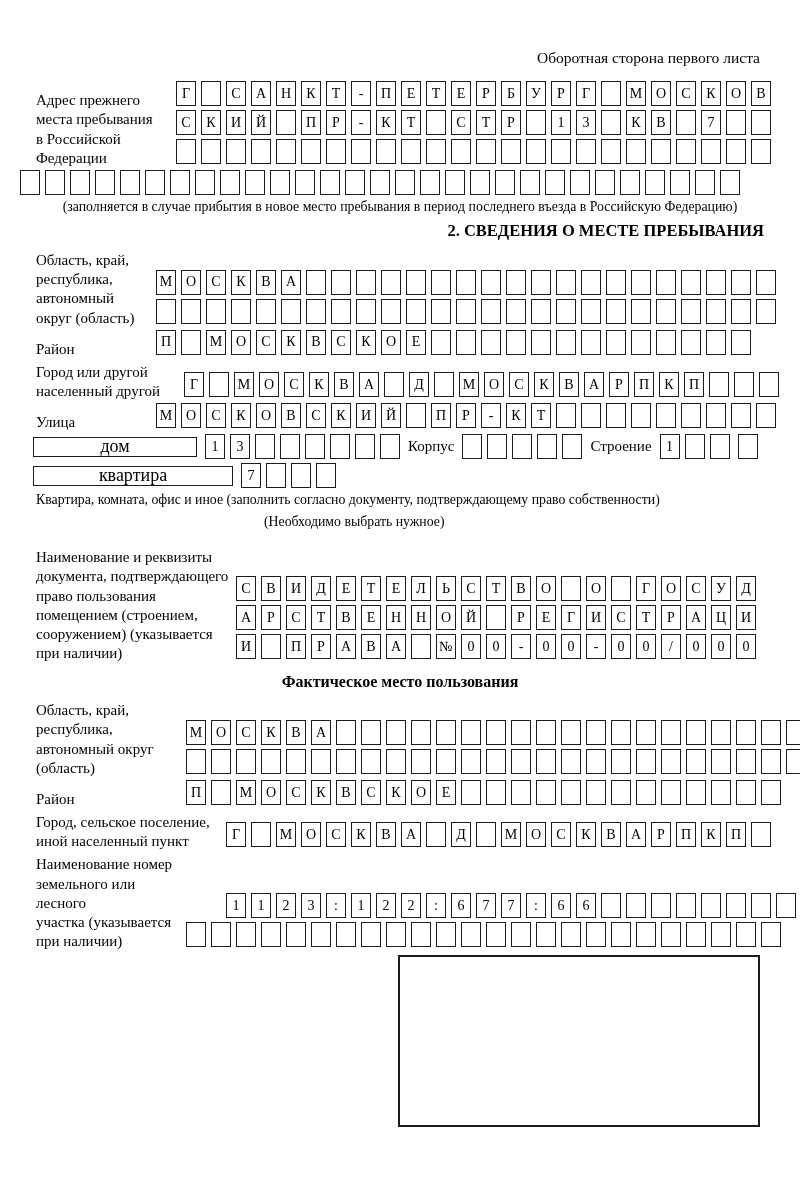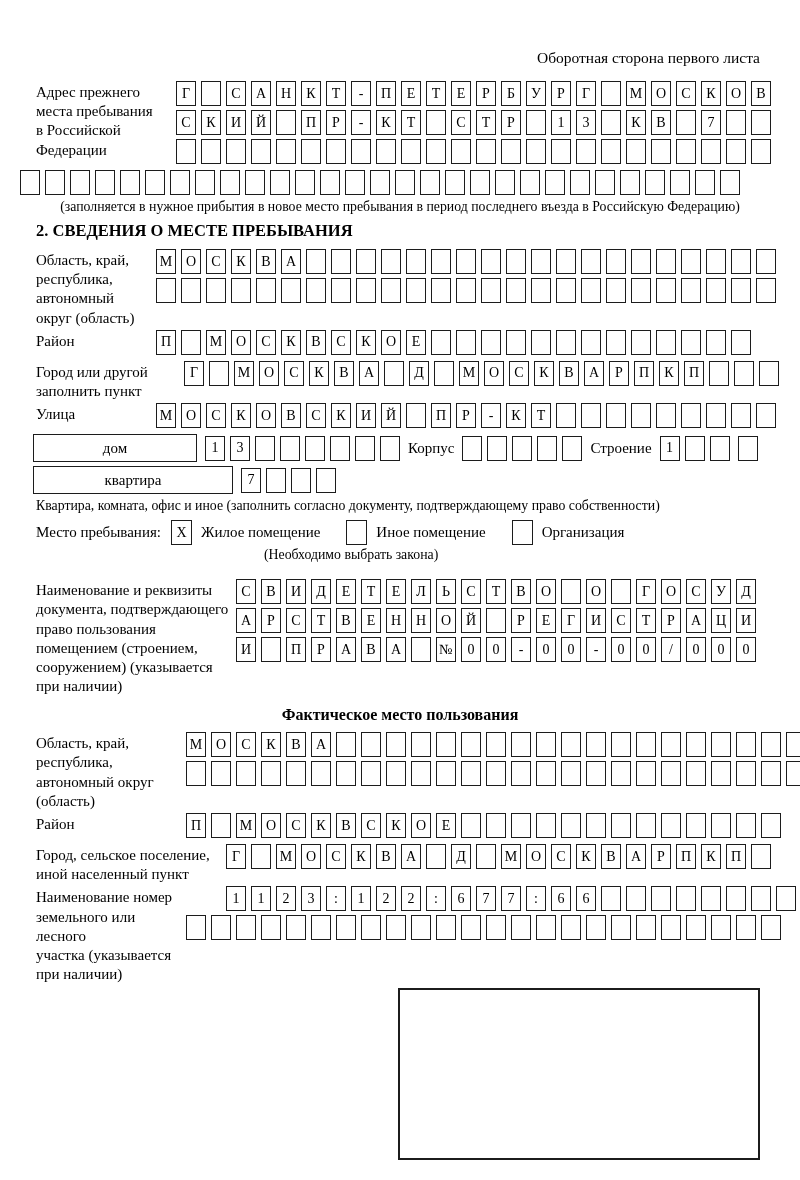--- a/index.html
+++ b/index.html
@@ -6,48 +6,48 @@
   html, body { background: #fff; }
   body {
     width: 800px; height: 1180px;
     font-family: "Liberation Serif", "DejaVu Serif", serif;
     color: #000; overflow: hidden;
   }
   .page { width: 800px; height: 1180px; padding: 14px 0 0 36px; position: relative; }
 
   .header-note { text-align: right; padding-right: 40px; font-size: 15.5px; margin-bottom: 14px; margin-top: 35px; }
 
-  .frow { display: flex; align-items: flex-start; margin-bottom: 2px; }
+  .frow { display: flex; align-items: flex-end; margin-bottom: 2px; }
   .flabel { font-size: 15px; line-height: 1.28; white-space: pre-line; flex: none; padding-top: 2px; }
   .lw140 { width: 140px; }
   .lw120 { width: 120px; }
   .lw148 { width: 148px; }
   .lw150 { width: 150px; }
   .lw190 { width: 190px; }
   .lw200 { width: 200px; }
   .rows { display: flex; flex-direction: column; }
 
   .cellrow { display: flex; gap: 5px; margin-bottom: 4px; }
   .cell {
     width: 20px; height: 25px; flex: none;
     border: 1.6px solid #1c1c1c;
     display: flex; align-items: center; justify-content: center;
     font-size: 14px; font-family: "Liberation Serif", serif;
   }
   .fullrow { margin-left: -16px; margin-top: 2px; }
 
   .note { font-size: 13.8px; margin: 2px 0 6px 0; }
   .center { text-align: center; padding-right: 36px; }
-  .sec-title { font-size: 16.5px; font-weight: bold; text-align: left; padding-right: 36px; margin: 6px 0 8px 0; }
+  .sec-title { font-size: 16.5px; font-weight: bold; text-align: right; padding-right: 36px; margin: 6px 0 8px 0; }
 
   .inline-row { display: flex; align-items: center; margin-bottom: 4px; }
   .labelbox {
-    border: 1.6px solid #1c1c1c; height: 28px;
+    border: 1.6px solid #1c1c1c; height: 20px;
     display: flex; align-items: center; justify-content: center;
-    font-size: 15px; flex: none; margin-right: 8px;
+    font-size: 18px; flex: none; margin-right: 8px;
   }
   .lb-house { width: 164px; }
   .lb-apt { width: 200px; }
   .mini-label { font-size: 15px; margin: 0 8px; flex: none; text-align: right; }
   .gap8 { width: 8px; flex: none; }
 
   .chk-row { display: flex; align-items: center; font-size: 15px; margin: 6px 0 2px 0; }
   .checkbox {
     width: 21px; height: 25px; border: 1.6px solid #1c1c1c; flex: none;
     display: flex; align-items: center; justify-content: center; font-size: 14px;
@@ -181,21 +181,21 @@
       <span class="cell"></span>
       <span class="cell"></span>
       <span class="cell"></span>
       <span class="cell"></span>
       <span class="cell"></span>
       <span class="cell"></span>
       <span class="cell"></span>
       <span class="cell"></span>
       <span class="cell"></span>
     </div>
-  <div class="note center">(заполняется в нужное прибытия в новое место пребывания в период последнего въезда в Российскую Федерацию)</div>
+  <div class="note center">(заполняется в случае прибытия в новое место пребывания в период последнего въезда в Российскую Федерацию)</div>
 
   <div class="sec-title">2. СВЕДЕНИЯ О МЕСТЕ ПРЕБЫВАНИЯ</div>
 
   <div class="frow">
     <div class="flabel lw120">Область, край,
 республика,
 автономный
 округ (область)</div>
     <div class="rows">
       <div class="cellrow">
@@ -280,21 +280,21 @@
         <span class="cell"></span>
         <span class="cell"></span>
         <span class="cell"></span>
         <span class="cell"></span>
         <span class="cell"></span>
       </div>
   </div>
 
   <div class="frow">
     <div class="flabel lw148">Город или другой
-заполнить пункт</div>
+населенный другой</div>
     <div class="cellrow">
         <span class="cell">Г</span>
         <span class="cell"></span>
         <span class="cell">М</span>
         <span class="cell">О</span>
         <span class="cell">С</span>
         <span class="cell">К</span>
         <span class="cell">В</span>
         <span class="cell">А</span>
         <span class="cell"></span>
@@ -383,30 +383,21 @@
     <div class="labelbox lb-apt">квартира</div>
     <div class="cellrow" style="margin-bottom:0">
         <span class="cell">7</span>
         <span class="cell"></span>
         <span class="cell"></span>
         <span class="cell"></span>
       </div>
   </div>
   <div class="note">Квартира, комната, офис и иное (заполнить согласно документу, подтверждающему право собственности)</div>
 
-  <div class="chk-row">
-    <span style="margin-right:10px;">Место пребывания:</span>
-    <span class="checkbox">X</span>
-    <span class="chk-label">Жилое помещение</span>
-    <span class="checkbox"></span>
-    <span class="chk-label">Иное помещение</span>
-    <span class="checkbox"></span>
-    <span class="chk-label">Организация</span>
-  </div>
-  <div class="note" style="margin-left:228px;">(Необходимо выбрать закона)</div>
+  <div class="note" style="margin-left:228px;">(Необходимо выбрать нужное)</div>
 
   <div class="frow" style="margin-top:16px;">
     <div class="flabel lw200">Наименование и реквизиты
 документа, подтверждающего
 право пользования
 помещением (строением,
 сооружением) (указывается
 при наличии)</div>
     <div class="rows">
       <div class="cellrow">

